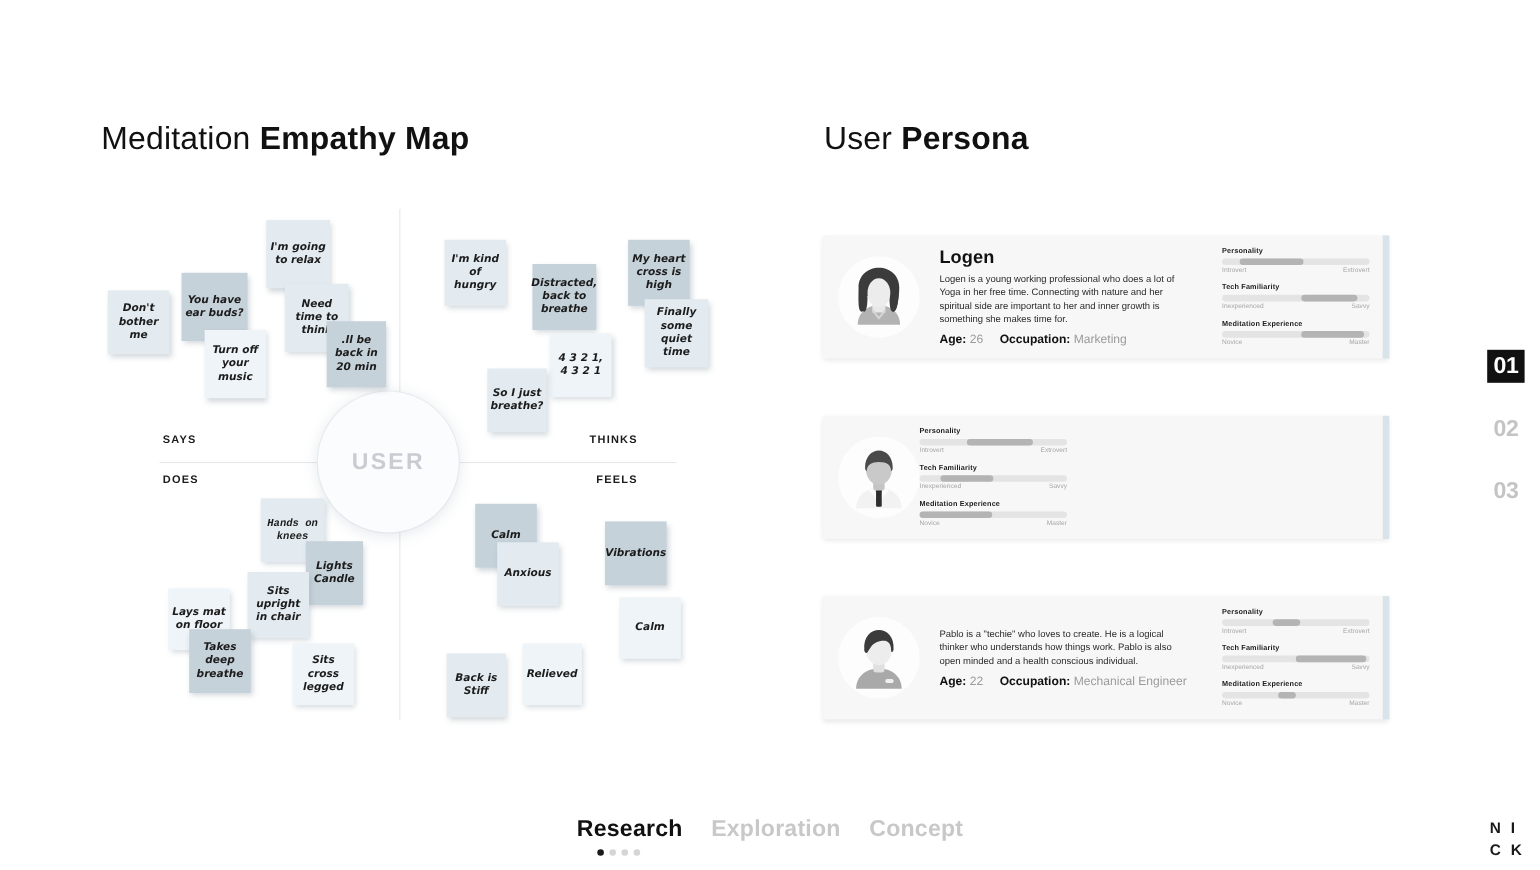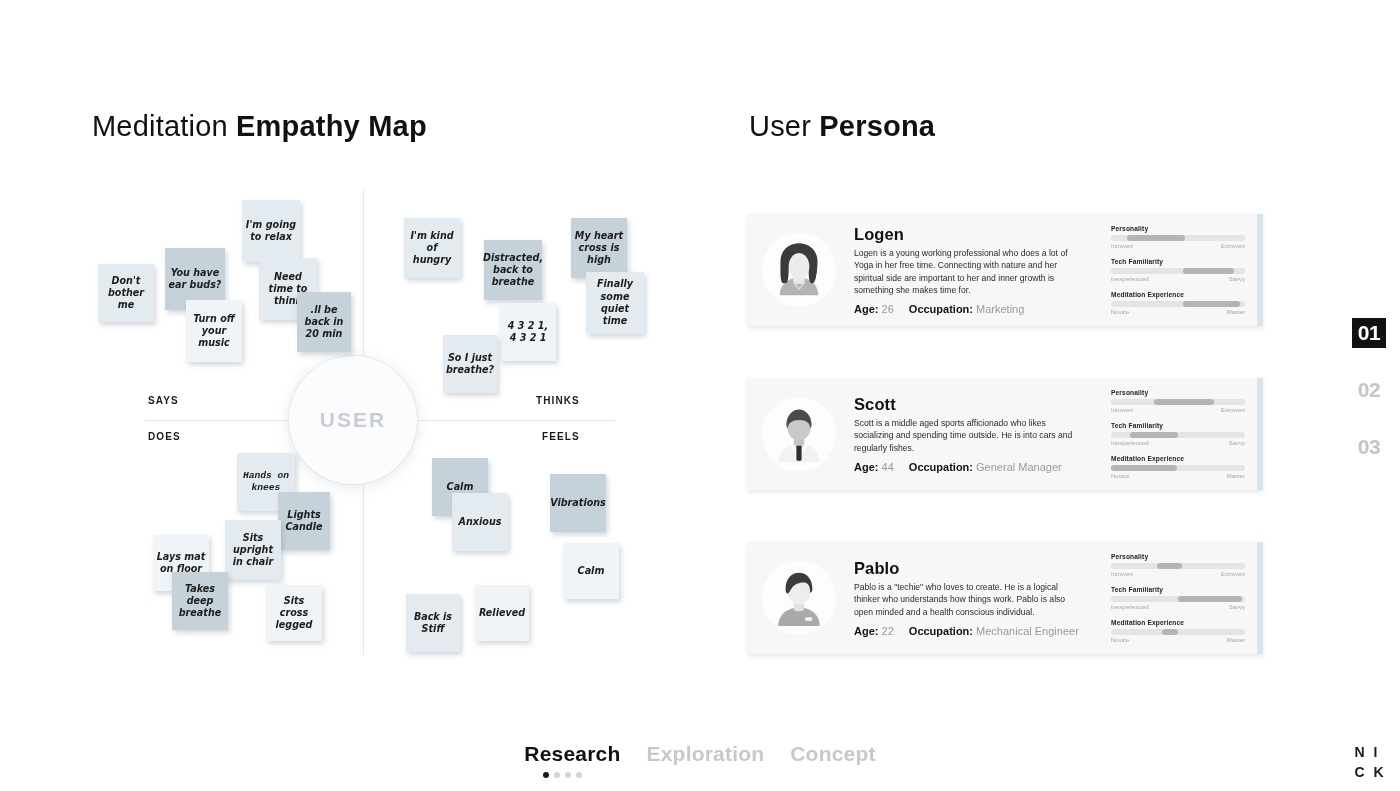--- a/index.html
+++ b/index.html
@@ -432,30 +432,20 @@
       <circle cx="50" cy="50" r="50" fill="#fdfdfd"></circle>
       <path d="M22 88c0-16 13-25 28-25s28 9 28 25z" fill="#f2f2f2"></path>
       <path d="M40 62 L50 72 L60 62 L64 64 L50 80 L36 64z" fill="#fbfbfb"></path>
       <rect x="46.5" y="66" width="7" height="20" rx="1.5" fill="#2e2e2e"></rect>
       <path d="M50 62 l4 5 -4 4 -4 -4z" fill="#2e2e2e"></path>
       <rect x="43" y="48" width="14" height="18" rx="4" fill="#c4c4c4"></rect>
       <ellipse cx="50" cy="40" rx="16" ry="19" fill="#c9c9c9"></ellipse>
       <path d="M33 38c0-13 8-21 17-21s17 8 17 21c0 2-1 4-2 4 0-7-5-11-15-11-9 0-15 4-15 11-1 0-2-2-2-4z" fill="#4a4a4a"></path>
     </svg>
       </div>
-      <div class="persona-body">
-        <div class="persona-name">Scott</div>
-     <div class="persona-desc">Scott is a middle aged sports afficionado who likes socializing and spending time outside. He is into cars and regularly fishes.</div>
-     <div class="persona-meta">
-       <b>Age:</b>
-       <span class="val">44</span>
-       <b>Occupation:</b>
-       <span class="val">General Manager</span>
-     </div>
-      </div>
       <div class="traits">
         <div class="trait">
           <div class="trait-name">Personality</div>
        <div class="trait-track">
          <div class="trait-fill" style="left: 32%; width: 45%;"></div>
        </div>
        <div class="trait-ends">
          <span>Introvert</span>
          <span>Extrovert</span>
        </div>
@@ -487,21 +477,20 @@
         <svg viewBox="0 0 100 100">
     <circle cx="50" cy="50" r="50" fill="#fdfdfd"></circle>
     <path d="M22 88c0-16 13-25 28-25s28 9 28 25z" fill="#a9a9a9"></path>
     <rect x="58" y="76" width="10" height="5" rx="2" fill="#f0f0f0"></rect>
     <rect x="43" y="50" width="14" height="18" rx="4" fill="#e0e0e0"></rect>
     <ellipse cx="50" cy="40" rx="16" ry="19" fill="#ededed"></ellipse>
     <path d="M32 40c-1-16 8-24 18-24s19 8 18 24c-1 3-3 4-3 1 0-9-4-12-9-12-7 0-13 3-16 8-3 4-4 7-5 7-2 0-3-2-3-4z" fill="#3b3b3b"></path>
   </svg>
       </div>
       <div class="persona-body">
-        <div class="persona-name">Pablo</div>
      <div class="persona-desc">Pablo is a "techie" who loves to create. He is a logical thinker who understands how things work. Pablo is also open minded and a health conscious individual.</div>
      <div class="persona-meta">
        <b>Age:</b>
        <span class="val">22</span>
        <b>Occupation:</b>
        <span class="val">Mechanical Engineer</span>
      </div>
       </div>
       <div class="traits">
         <div class="trait">

